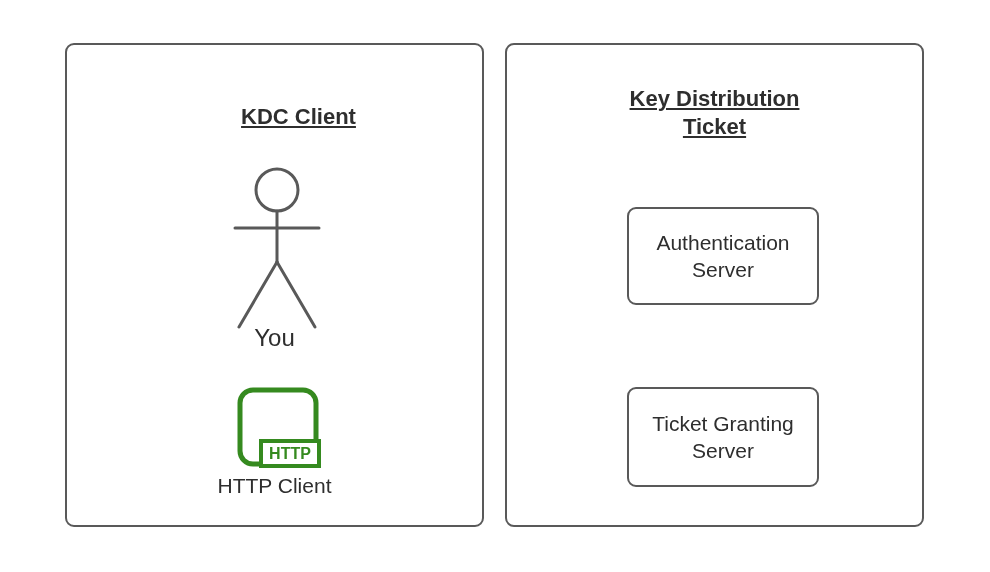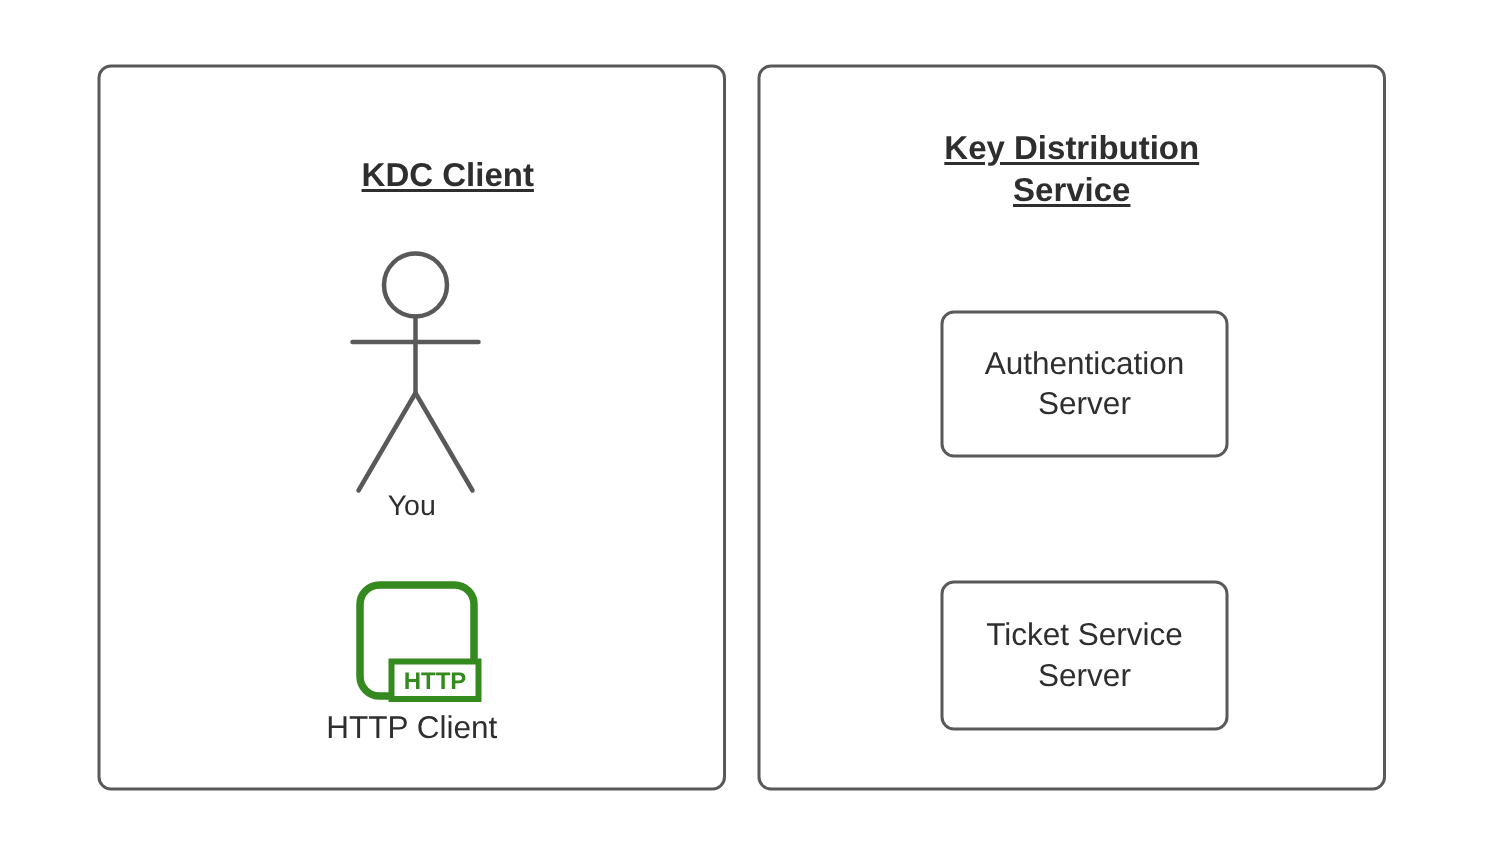--- a/index.html
+++ b/index.html
@@ -35,21 +35,21 @@
     color:var(--text);
   }
   .panel-title .tline{display:block;text-decoration:underline;}
   .client .panel-title{top:58px;padding-left:48px;}
   .kdc .panel-title{top:40px;}
   .actor-svg{position:absolute;left:150px;top:117px;width:120px;height:170px;}
   .actor-svg circle{fill:#ffffff;stroke:var(--stroke);stroke-width:3;}
   .actor-svg line{stroke:var(--stroke);stroke-width:3;stroke-linecap:round;}
   .actor-label{
     position:absolute;left:0;right:0;top:279px;
-    text-align:center;font-size:19px;line-height:28px;
+    text-align:center;font-size:24px;line-height:28px;
   }
   .http-svg{position:absolute;left:169px;top:341px;width:88px;height:84px;}
   .http-svg .frame{fill:none;stroke:var(--green);stroke-width:5;}
   .http-svg .badge{fill:#ffffff;stroke:var(--green);stroke-width:4;}
   .http-svg text{
     fill:var(--green);
     font-family:"Liberation Sans","DejaVu Sans",sans-serif;
     font-size:16px;font-weight:700;
   }
   .service-label{
@@ -95,25 +95,25 @@
       <rect class="badge" x="25" y="55" width="58" height="25"></rect>
       <text x="54" y="73" text-anchor="middle">HTTP</text>
     </svg>
 
     <div class="service-label">HTTP Client</div>
   </div>
 
   <div class="panel kdc">
     <div class="panel-title">
       <span class="tline">Key Distribution</span>
-      <span class="tline">Service</span>
+      <span class="tline">Ticket</span>
     </div>
 
     <div class="node auth">
       <span>Authentication Server</span>
     </div>
 
     <div class="node tgs">
-      <span>Ticket Service Server</span>
+      <span>Ticket Granting Server</span>
     </div>
   </div>
 
 </div>
 
 </body></html>

